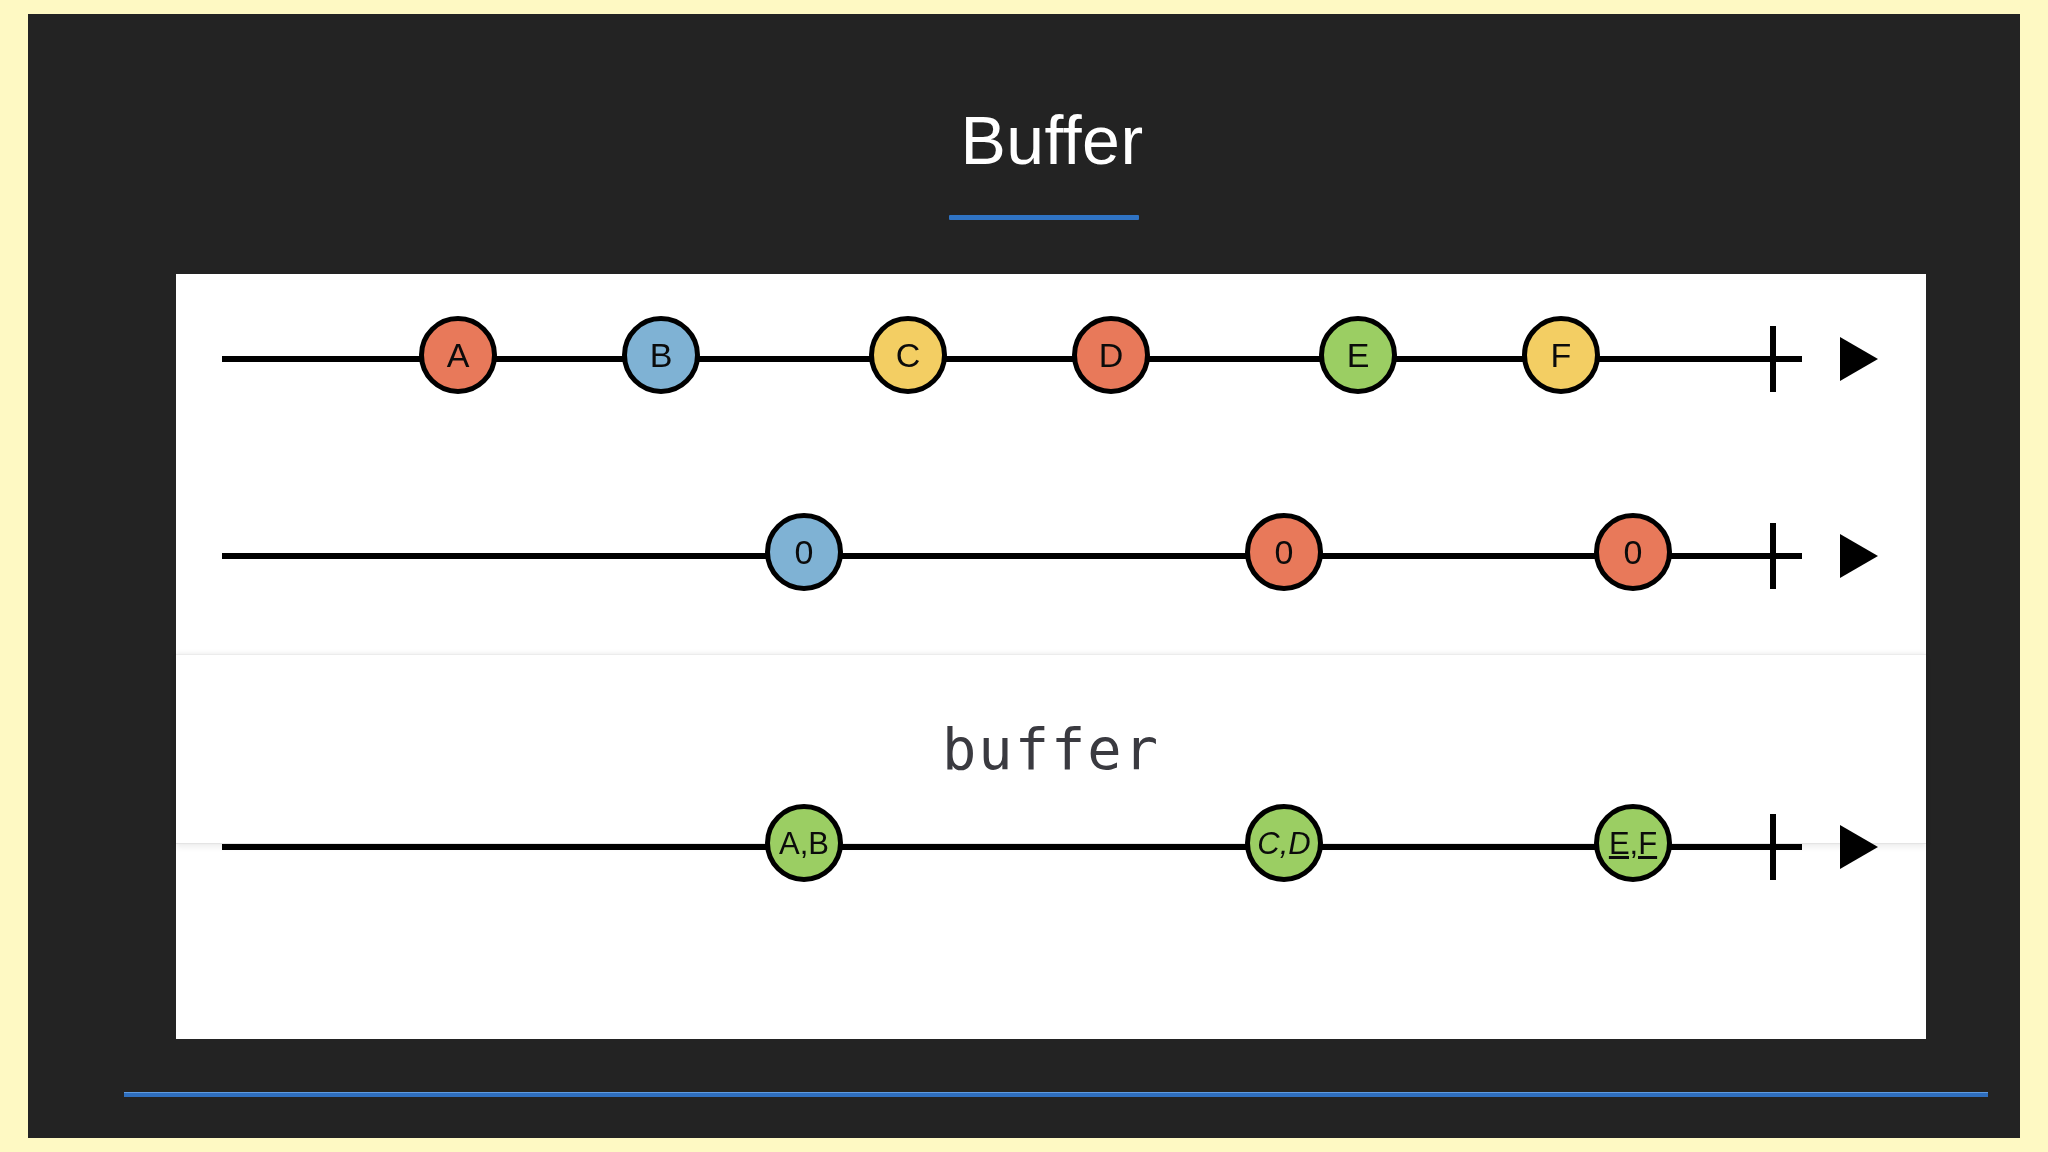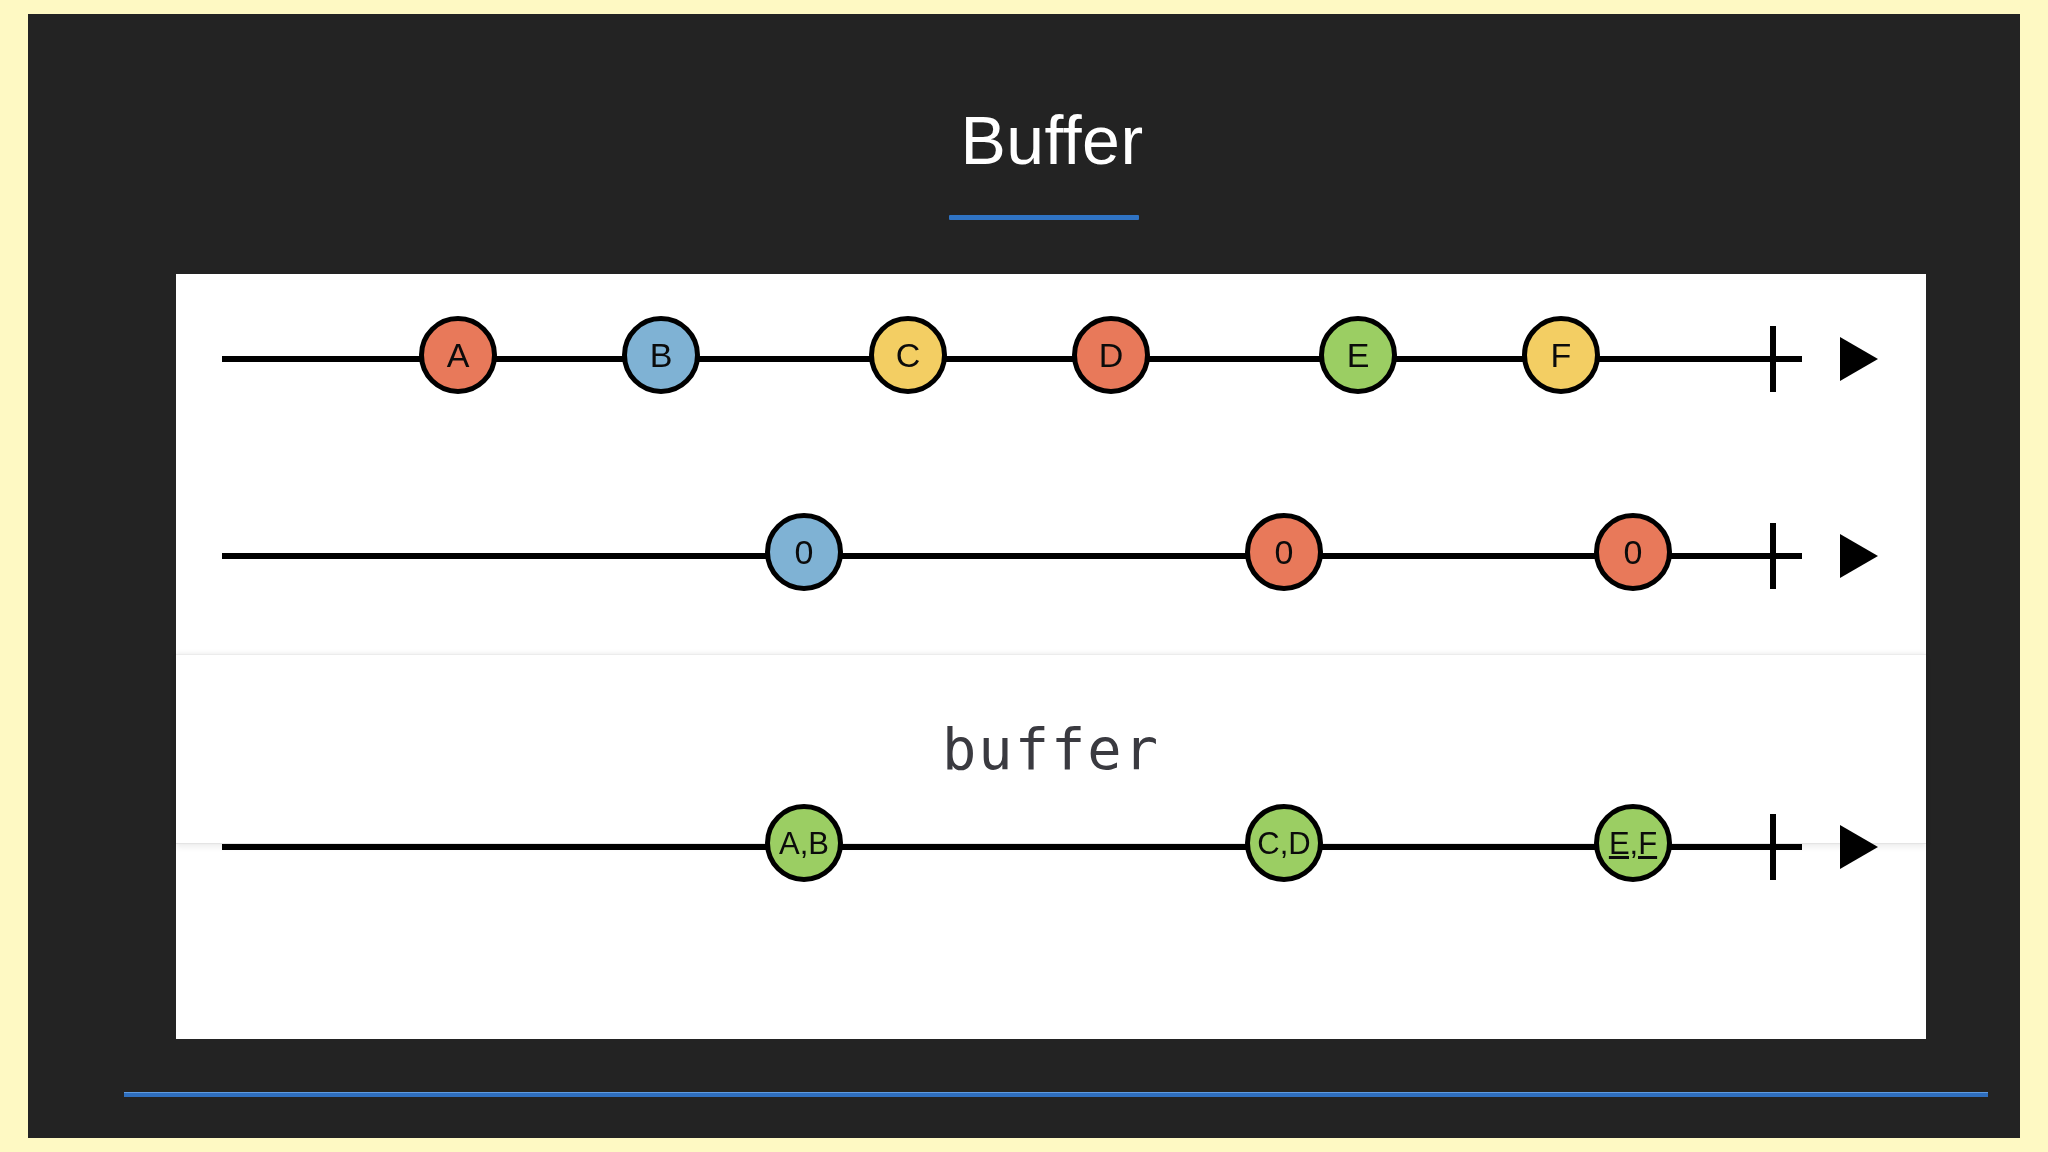--- a/index.html
+++ b/index.html
@@ -230,21 +230,21 @@
       </div>
 
       <div class="row row-output">
         <div class="timeline">
           <div class="tl-line"></div>
           <div class="tl-tick" style="left:1594px;"></div>
           <div class="tl-arrow" style="left:1664px;"></div>
           <div class="marble multi" style="left:628px;background:#9BCE63;">
               <span>A,B</span>
             </div>
-          <div class="marble multi" style="left:1108px;background:#9BCE63;">
+          <div class="marble multi" style="left:1108px;background:#9BCE63;font-style:italic;">
               <span>C,D</span>
             </div>
           <div class="marble multi" style="left:1457px;background:#9BCE63;text-decoration:underline;">
               <span>E,F</span>
             </div>
         </div>
       </div>
 
     </div>
 

